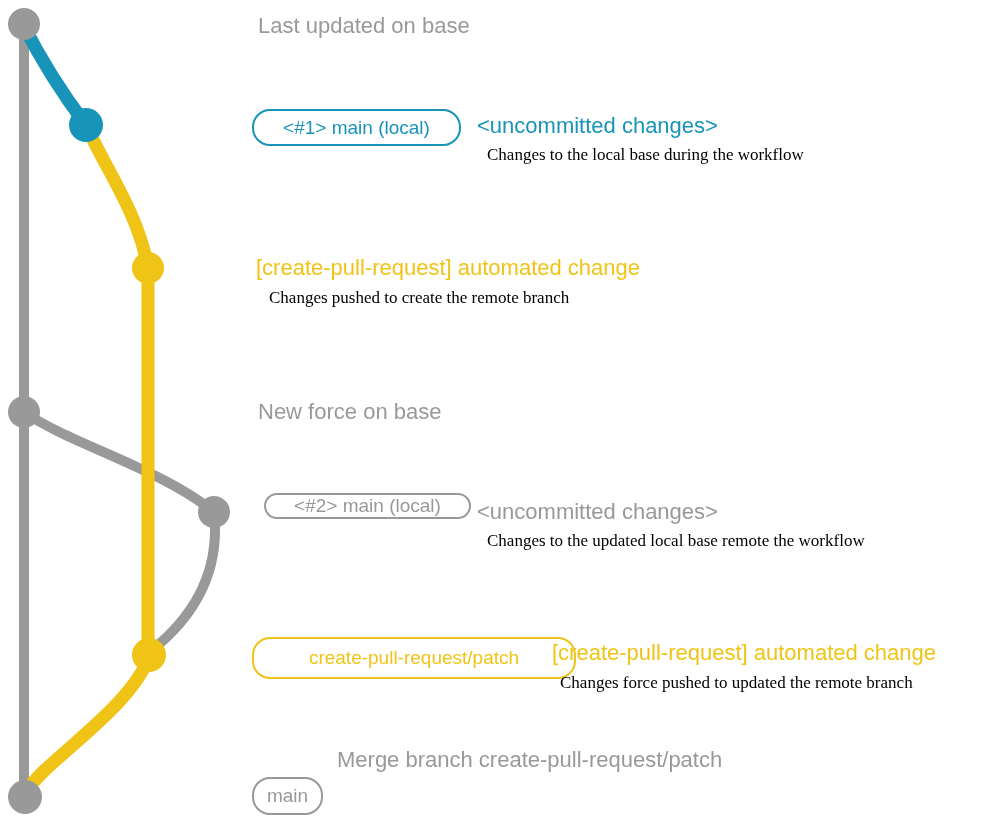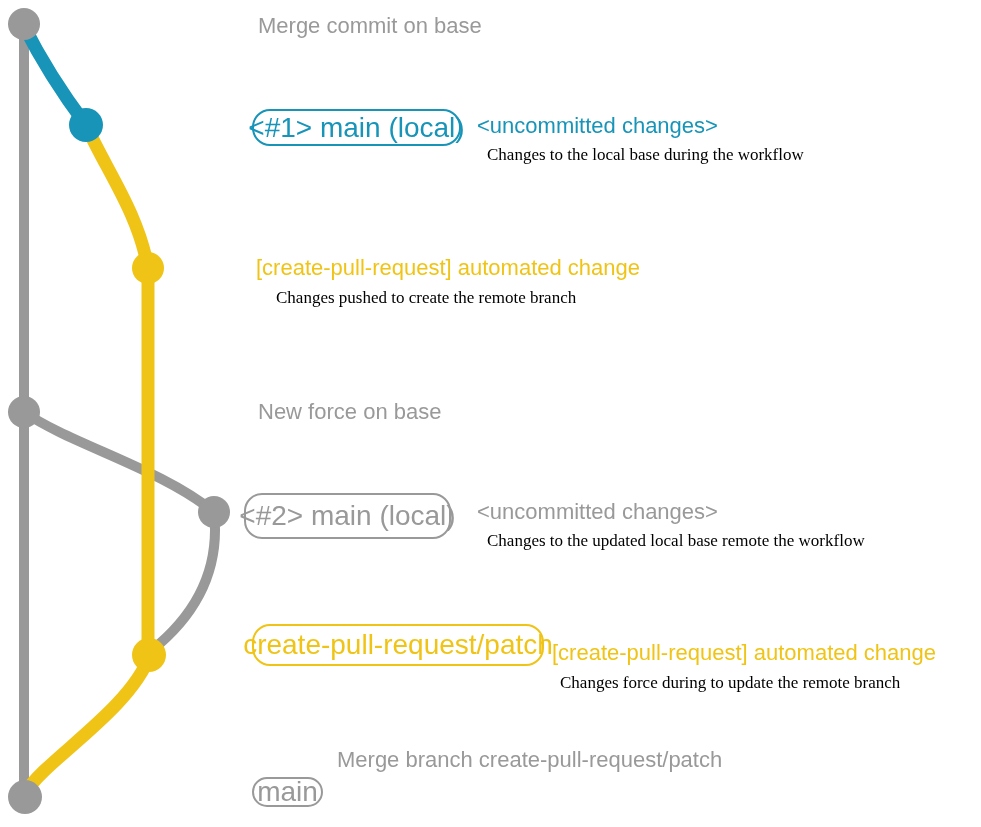--- a/index.html
+++ b/index.html
@@ -9,21 +9,21 @@
     font-family:"Liberation Sans",sans-serif;
   }
   .abs{position:absolute;white-space:nowrap;line-height:1.1;}
   .sans{font-size:22px;font-family:"Liberation Sans",sans-serif;}
   .serif{font-size:17px;font-family:Liberation Serif, serif;color:var(--ink,#000);}
   .c-gray{color:var(--gray,#999);}
   .c-blue{color:var(--blue,#1794b8);}
   .c-yellow{color:var(--yellow,#f0c416);}
   .badge{
     position:absolute;display:flex;align-items:center;justify-content:center;
-    border:2px solid;border-radius:18px;font-size:28px;white-space:nowrap;
+    border:2px solid;border-radius:18px;font-size:19px;white-space:nowrap;
     box-sizing:border-box;background:transparent;
   }
   .b-blue{border-color:var(--blue,#1794b8);color:var(--blue,#1794b8);}
   .b-gray{border-color:var(--gray,#999);color:var(--gray,#999);}
   .b-yellow{border-color:var(--yellow,#f0c416);color:var(--yellow,#f0c416);}
   svg.graph{position:absolute;left:0;top:0;}
   .stroke{fill:none;stroke-linecap:round;}
   .s-gray{stroke:var(--gray,#999);}
   .s-blue{stroke:var(--blue,#1794b8);}
   .s-yellow{stroke:var(--yellow,#f0c416);}
@@ -46,33 +46,33 @@
   <path class="stroke s-blue w13" d="M 24 26 C 36 50, 56 85, 86 125"></path>
   <circle class="n-gray" cx="24" cy="24" r="16"></circle>
   <circle class="n-blue" cx="86" cy="125" r="17"></circle>
   <circle class="n-yellow" cx="148" cy="268" r="16"></circle>
   <circle class="n-gray" cx="24" cy="412" r="16"></circle>
   <circle class="n-gray" cx="214" cy="512" r="16"></circle>
   <circle class="n-yellow" cx="149" cy="655" r="17"></circle>
   <circle class="n-gray" cx="25" cy="797" r="17"></circle>
 </svg>
 
-<div class="abs sans c-gray" style="left:258px;top:14px">Merge commit on base</div>
+<div class="abs sans c-gray" style="left:258px;top:14px">Last updated on base</div>
 
 <div class="badge b-blue" style="left:252px;top:109px;width:209px;height:37px">&lt;#1&gt; main (local)</div>
 <div class="abs sans c-blue" style="left:477px;top:114px">&lt;uncommitted changes&gt;</div>
 <div class="abs serif" style="left:487px;top:146px">Changes to the local base during the workflow</div>
 
 <div class="abs sans c-yellow" style="left:256px;top:256px">[create-pull-request] automated change</div>
-<div class="abs serif" style="left:276px;top:289px">Changes pushed to create the remote branch</div>
+<div class="abs serif" style="left:269px;top:289px">Changes pushed to create the remote branch</div>
 
 <div class="abs sans c-gray" style="left:258px;top:400px">New force on base</div>
 
-<div class="badge b-gray" style="left:244px;top:493px;width:207px;height:46px">&lt;#2&gt; main (local)</div>
+<div class="badge b-gray" style="left:264px;top:493px;width:207px;height:26px">&lt;#2&gt; main (local)</div>
 <div class="abs sans c-gray" style="left:477px;top:500px">&lt;uncommitted changes&gt;</div>
 <div class="abs serif" style="left:487px;top:532px">Changes to the updated local base remote the workflow</div>
 
-<div class="badge b-yellow" style="left:252px;top:624px;width:292px;height:42px">create-pull-request/patch</div>
+<div class="badge b-yellow" style="left:252px;top:637px;width:324px;height:42px">create-pull-request/patch</div>
 <div class="abs sans c-yellow" style="left:552px;top:641px">[create-pull-request] automated change</div>
-<div class="abs serif" style="left:560px;top:674px">Changes force during to update the remote branch</div>
+<div class="abs serif" style="left:560px;top:674px">Changes force pushed to updated the remote branch</div>
 
-<div class="badge b-gray" style="left:252px;top:777px;width:71px;height:30px">main</div>
+<div class="badge b-gray" style="left:252px;top:777px;width:71px;height:38px">main</div>
 <div class="abs sans c-gray" style="left:337px;top:748px">Merge branch create-pull-request/patch</div>
 
 </body></html>

